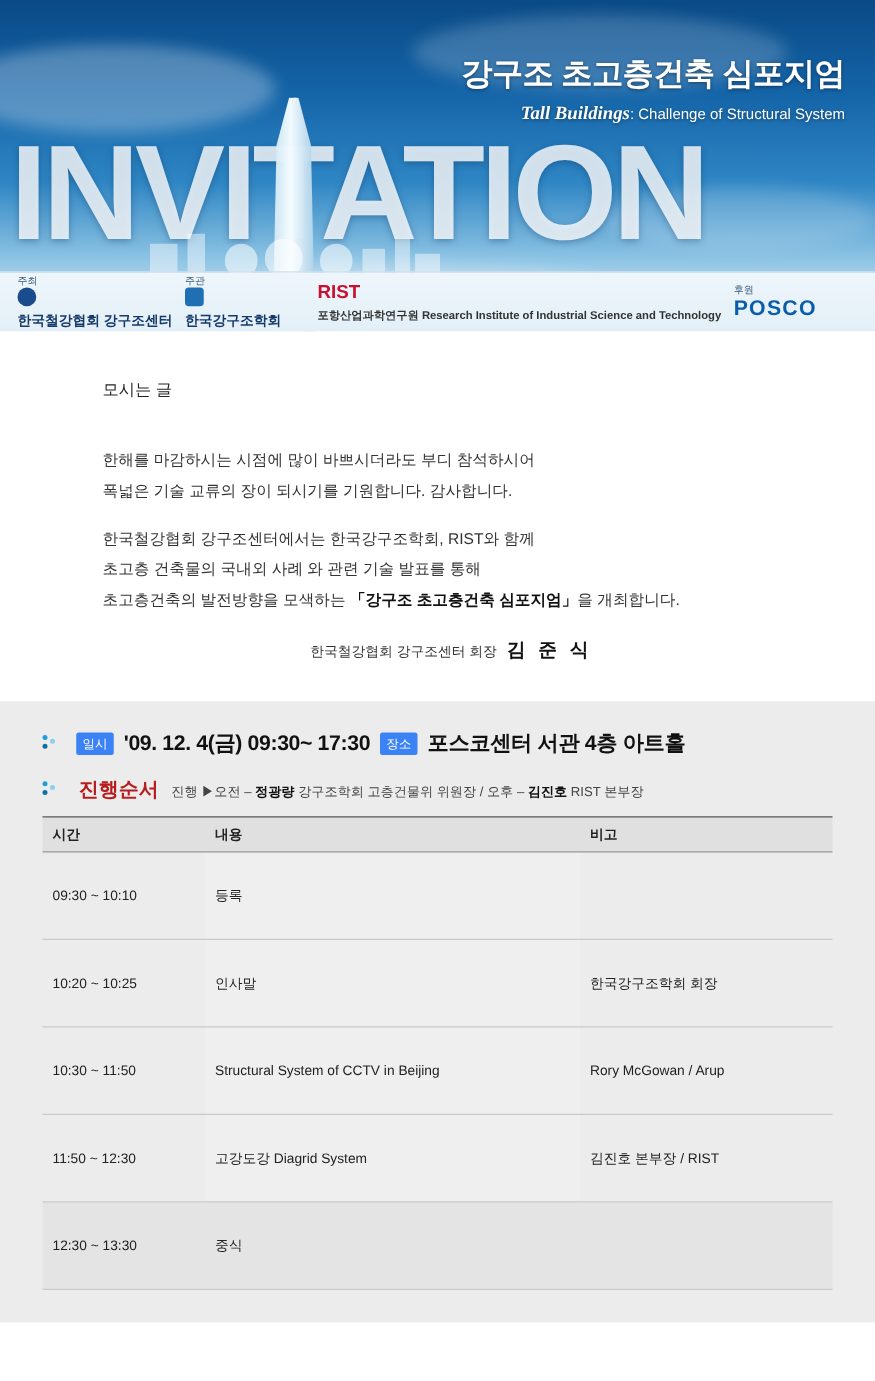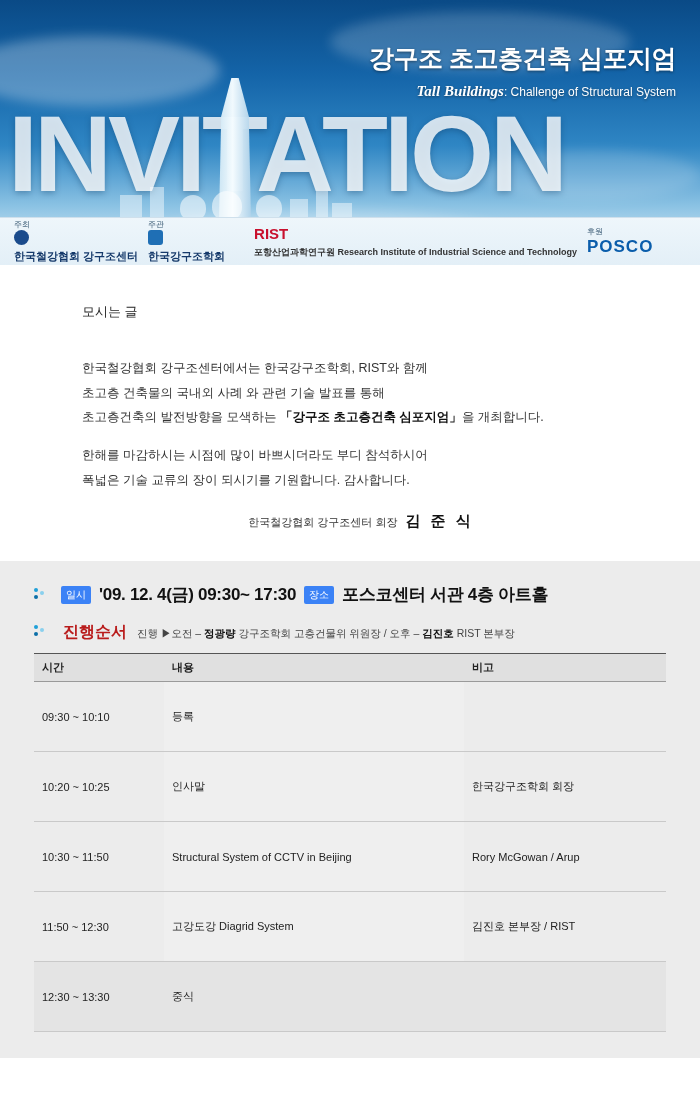--- a/index.html
+++ b/index.html
@@ -176,27 +176,27 @@
         <span class="posco">POSCO</span>
       </div>
     </div>
 
   </div>
 </div>
 
 <div class="greeting">
   <div class="head">모시는 글</div>
   <p>
+    <span>한해를 마감하시는 시점에 많이 바쁘시더라도 부디 참석하시어</span><br>
+    <span>폭넓은 기술 교류의 장이 되시기를 기원합니다.  감사합니다.</span>
+  </p>
+  <p>
     <span>한국철강협회 강구조센터에서는 한국강구조학회, RIST와 함께</span><br>
     <span>초고층 건축물의 국내외 사례 와 관련 기술 발표를 통해</span><br>
     <span>초고층건축의 발전방향을 모색하는 </span><b>「강구조 초고층건축 심포지엄」</b><span>을 개최합니다.</span>
-  </p>
-  <p>
-    <span>한해를 마감하시는 시점에 많이 바쁘시더라도 부디 참석하시어</span><br>
-    <span>폭넓은 기술 교류의 장이 되시기를 기원합니다.  감사합니다.</span>
   </p>
   <div class="sign">
     <span>한국철강협회 강구조센터 회장</span><span class="name">김 준 식</span>
   </div>
 </div>
 
 <div class="infoblock">
 
   <div class="line1">
     <span class="dotmark">

